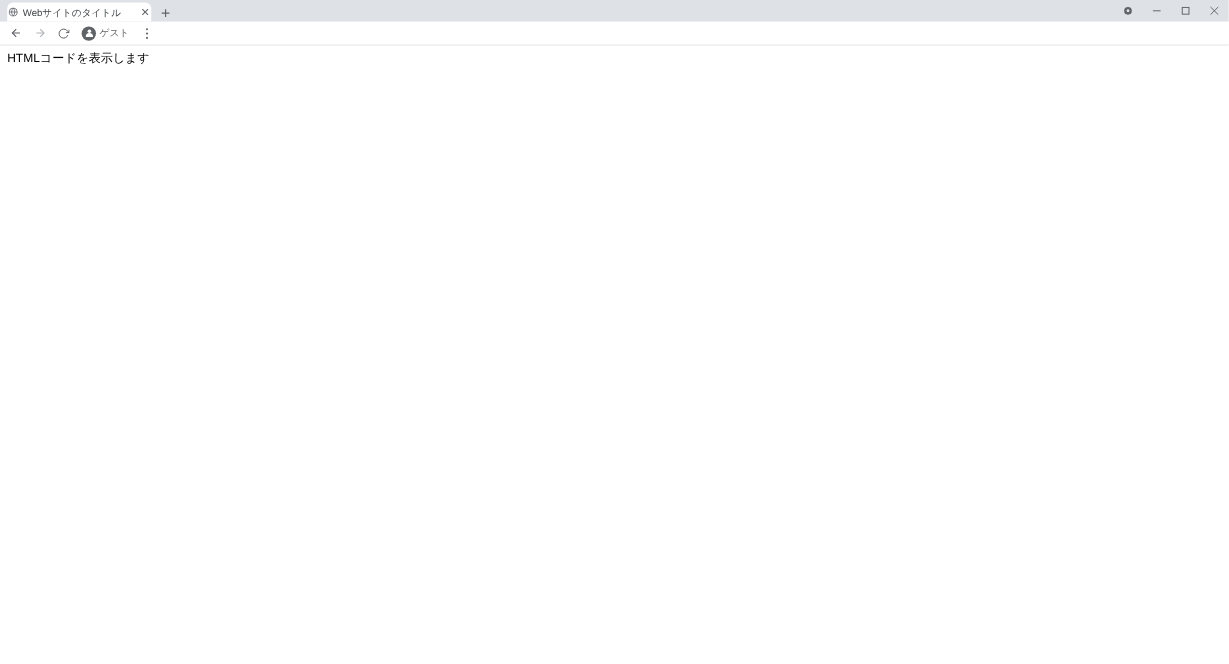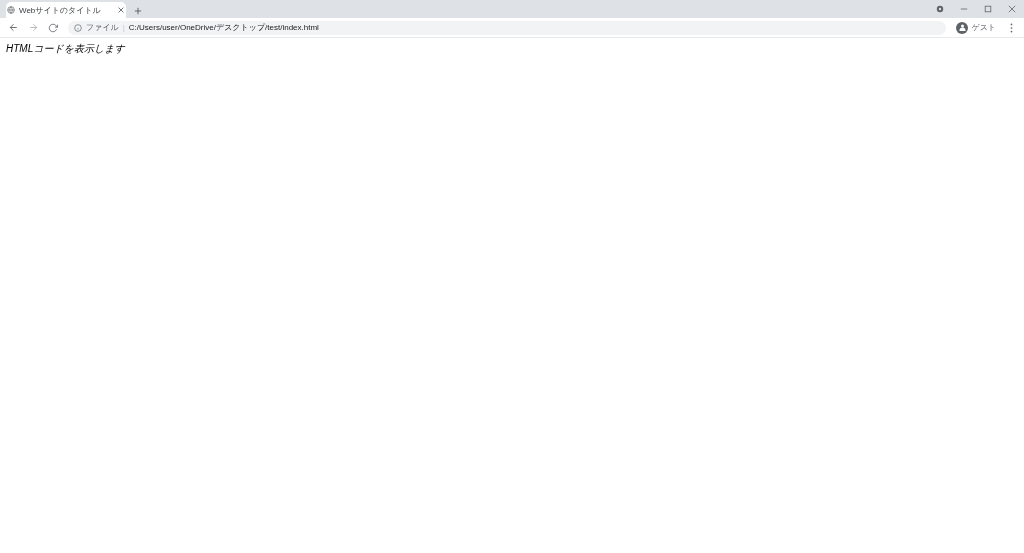--- a/index.html
+++ b/index.html
@@ -165,21 +165,20 @@
       display: flex;
       align-items: center;
       justify-content: center;
       color: #5f6368;
       cursor: pointer;
     }
     .content {
       padding: 4px 6px;
       font-size: 10px;
       color: #000000;
-      font-style: italic;
     }
   </style>
 </head>
 <body>
 
 <div class="title-bar">
   <div class="tab">
     <span class="tab-favicon">
       <svg width="8" height="8" viewBox="0 0 24 24" fill="none" stroke="#5f6368" stroke-width="2">
         <circle cx="12" cy="12" r="10"></circle>
@@ -238,32 +237,20 @@
     <svg width="11" height="11" viewBox="0 0 24 24" fill="none" stroke="#b0b3b8" stroke-width="2">
       <line x1="5" y1="12" x2="19" y2="12"></line>
       <polyline points="12 5 19 12 12 19"></polyline>
     </svg>
   </div>
   <div class="nav-btn">
     <svg width="10" height="10" viewBox="0 0 24 24" fill="none" stroke="#5f6368" stroke-width="2">
       <polyline points="23 4 23 10 17 10"></polyline>
       <path d="M20.49 15a9 9 0 1 1-2.12-9.36L23 10"></path>
     </svg>
-  </div>
-  <div class="omnibox">
-    <span class="info-icon">
-      <svg width="8" height="8" viewBox="0 0 24 24" fill="none" stroke="#5f6368" stroke-width="2">
-        <circle cx="12" cy="12" r="10"></circle>
-        <line x1="12" y1="16" x2="12" y2="12"></line>
-        <line x1="12" y1="8" x2="12.01" y2="8"></line>
-      </svg>
-    </span>
-    <span class="file-label">ファイル</span>
-    <span class="sep">|</span>
-    <span class="url">C:/Users/user/OneDrive/デスクトップ/test/index.html</span>
   </div>
   <div class="right-controls">
     <div class="profile">
       <span class="profile-icon">
         <svg width="9" height="9" viewBox="0 0 24 24" fill="#ffffff">
           <circle cx="12" cy="8" r="4"></circle>
           <path d="M4 21v-1a8 8 0 0 1 16 0v1z"></path>
         </svg>
       </span>
       <span>ゲスト</span>

